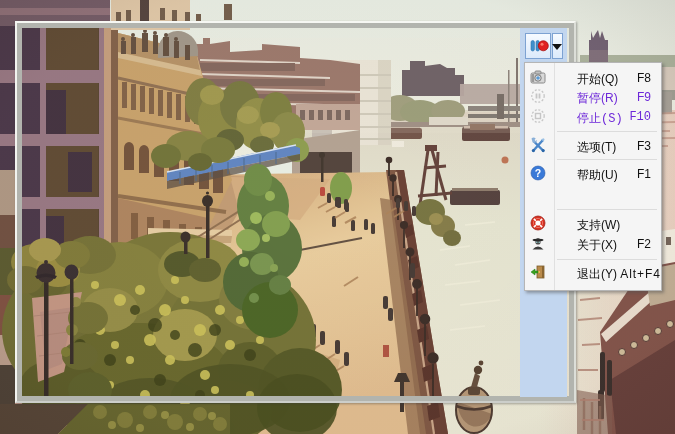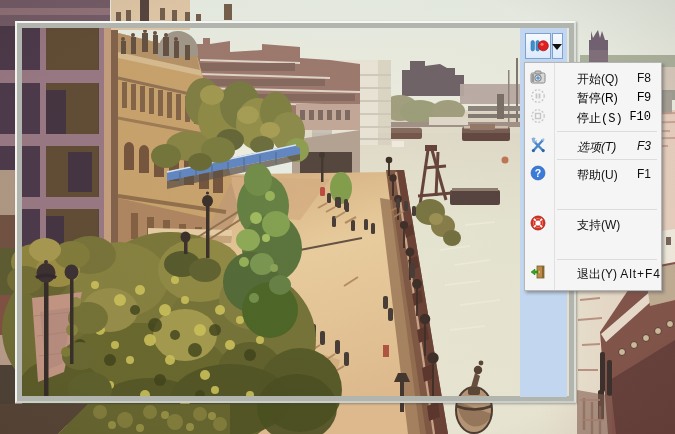--- a/index.html
+++ b/index.html
@@ -9,21 +9,21 @@
   .frame .inner{position:absolute;left:0;top:0;right:0;bottom:0;border:5px solid #b2b4ae;}
   .tstrip{position:absolute;left:520px;top:28px;width:47px;height:369px;background:#c2d6ef;}
   .btn1{position:absolute;left:525px;top:33px;width:24px;height:24px;border:1px solid #7da2d2;background:linear-gradient(#f6faff,#dceafb);}
   .btn2{position:absolute;left:552px;top:33px;width:9px;height:24px;border:1px solid #7da2d2;background:linear-gradient(#f6faff,#dceafb);}
   .btn2 .tri{position:absolute;left:-1px;top:10px;width:0;height:0;border:5px solid transparent;border-top:6px solid #111;}
   .menu{position:absolute;left:524px;top:62px;width:136px;height:227px;background:#f5f5f5;border:1px solid #b5b5b5;box-shadow:2px 2px 3px rgba(80,80,80,.5);}
   .menu .icol{position:absolute;left:0;top:0;bottom:0;width:29px;background:#f5f5f5;border-right:1px solid #e0e0e0;}
   .mi{position:absolute;left:0;width:134px;height:21px;font-size:12px;color:#111;}
   .mi .txt{position:absolute;left:52px;top:4px;white-space:nowrap;letter-spacing:0px;}
   .mi .sc{position:absolute;left:86px;top:4px;width:40px;text-align:right;}
-  .mi.dis{color:#000000;}
+  .mi.dis{color:#6d28d9;}
   .sep{position:absolute;left:32px;width:100px;height:1px;background:#dcdcdc;}
   .mic{position:absolute;left:5px;top:2px;width:16px;height:16px;}
 </style>
 </head>
 <body>
 <div class="stage">
 <svg class="photo" width="675" height="434" viewBox="0 0 675 434" style="filter:blur(0.5px)">
 
   <linearGradient id="sky" x1="0" y1="0" x2="0" y2="1">
     <stop offset="0" stop-color="#e6ece3"></stop>
@@ -610,21 +610,21 @@
   </div>
   <div class="mi dis" style="top:43px;font-family:Liberation Mono, monospace;">
     <svg class="mic" viewBox="0 0 16 16">
           <circle cx="8" cy="8" r="6.2" fill="none" stroke="#c6c6c6" stroke-width="1.3" stroke-dasharray="2 1.6"></circle>
           <rect x="5.5" y="5.5" width="5" height="5" fill="none" stroke="#c6c6c6" stroke-width="1.4"></rect>
         </svg>
     <span class="txt">停止(S)</span>
         <span class="sc">F10</span>
   </div>
   <div class="sep" style="top:68px;"></div>
-  <div class="mi" style="top:71.5px;font-style:italic;">
+  <div class="mi" style="top:71.5px;">
     <svg class="mic" viewBox="0 0 16 16">
           <g stroke="#4a86c8" stroke-width="2.4" stroke-linecap="round">
             <line x1="4" y1="4.5" x2="13" y2="13.5"></line>
             <line x1="12.5" y1="3.5" x2="3.5" y2="13.5"></line>
           </g>
           <path d="M1.5 1.5 a3 3 0 0 1 4.2 0 l-1.2 1.6 l1 1 l1.6 -1.2 a3 3 0 0 1 -4.4 2.6 z" fill="#8ab0d8"></path>
           <path d="M11 2.2 l2.6 -1 l1 1 l-1 2.6 z" fill="#9ac0e4"></path>
           <circle cx="13.2" cy="13.6" r="1.6" fill="#2a66a8"></circle>
           <circle cx="3.4" cy="13.6" r="1.6" fill="#2a66a8"></circle>
         </svg>
@@ -649,20 +649,32 @@
             <line x1="3.8" y1="3.8" x2="5.9" y2="5.9"></line>
             <line x1="12.2" y1="3.8" x2="10.1" y2="5.9"></line>
             <line x1="3.8" y1="12.2" x2="5.9" y2="10.1"></line>
             <line x1="12.2" y1="12.2" x2="10.1" y2="10.1"></line>
           </g>
           <circle cx="8" cy="8" r="7" fill="none" stroke="#a02018" stroke-width="0.8"></circle>
           <circle cx="8" cy="8" r="4.6" fill="none" stroke="#ffd0c8" stroke-width="0.6" opacity="0.7"></circle>
         </svg>
     <span class="txt">支持(W)</span>
   </div>
+  <div class="mi" style="top:170px;">
+    <svg class="mic" viewBox="0 0 16 16">
+          <path d="M2.5 14.5 Q8 8.5 13.5 14.5 Z" fill="#3c3c3c"></path>
+          <circle cx="8" cy="7" r="2.6" fill="#4e4e4e"></circle>
+          <ellipse cx="8" cy="5" rx="5.5" ry="1.3" fill="#282828"></ellipse>
+          <path d="M5.5 4.6 q2.5 -2.6 5 0 z" fill="#333"></path>
+          <circle cx="6.8" cy="7.2" r="0.7" fill="#9adada"></circle>
+          <circle cx="9.2" cy="7.2" r="0.7" fill="#9adada"></circle>
+        </svg>
+    <span class="txt">关于(X)</span>
+        <span class="sc">F2</span>
+  </div>
   <div class="sep" style="top:196px;"></div>
   <div class="mi" style="top:198.5px;">
     <svg class="mic" viewBox="0 0 16 16">
           <rect x="7" y="2" width="7" height="12" fill="#b98a4a" stroke="#7a5a28" stroke-width="0.8"></rect>
           <rect x="12" y="2" width="2" height="12" fill="#8a6530"></rect>
           <circle cx="9" cy="8" r="0.9" fill="#ffd24a"></circle>
           <path d="M1 8 L5 5 L5 7 L8 7 L8 9 L5 9 L5 11 Z" fill="#3aa020" stroke="#1a7a10" stroke-width="0.5"></path>
         </svg>
     <span class="txt">退出(Y) <span style="letter-spacing:0.9px">Alt+F4</span></span>
   </div>

